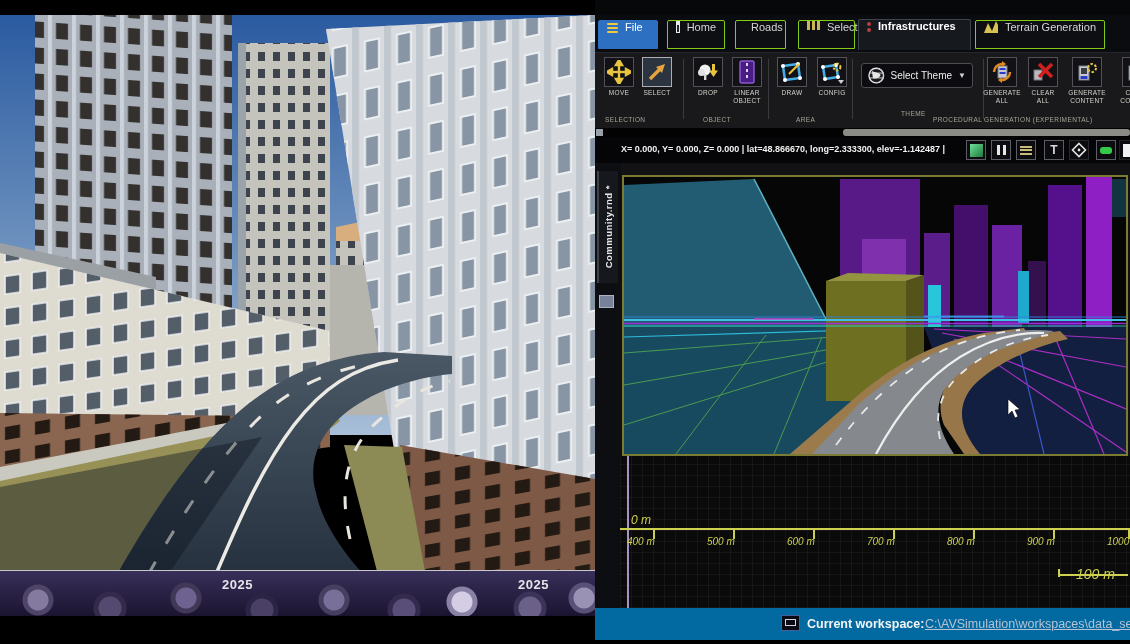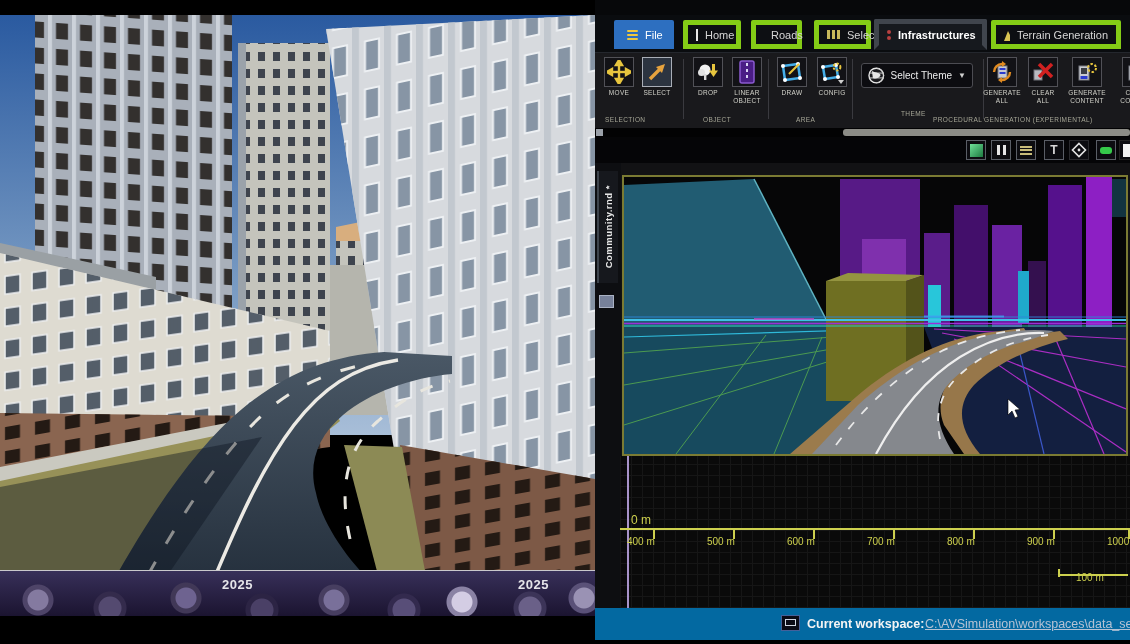--- a/index.html
+++ b/index.html
@@ -26,21 +26,21 @@
       radial-gradient(circle at 462px 32px, #d4cde4 0 10px, #8a82a4 11px 15px, rgba(0,0,0,0) 16px),
       radial-gradient(circle at 530px 38px, #6a6088 0 11px, #3c3458 12px 16px, rgba(0,0,0,0) 17px),
       radial-gradient(circle at 584px 28px, #9a92b4 0 10px, #5a5178 11px 15px, rgba(0,0,0,0) 16px),
       linear-gradient(180deg,#38305a 0%, #1b1430 100%);
   }
   .watermark { position:absolute; top:7px; color:rgba(255,255,255,.88); font-size:13px; font-weight:bold; letter-spacing:.5px; }
   
   #right-pane { position:absolute; left:595px; top:0; width:535px; height:644px; background:#07080a; overflow:hidden; }
   
   #tabbar { position:absolute; left:0; top:15px; width:535px; height:38px; background:#0a0c0f; border-bottom:1px solid #24272d; }
-  .tab { position:absolute; top:5px; height:29px; display:flex; align-items:center; gap:7px; padding:0 8px; font-size:11px; color:#d6d6d6; border:5px solid #84cc16; background:#0d0f13; border-radius:2px 2px 0 0; white-space:nowrap;margin-left:16px; }
+  .tab { position:absolute; top:5px; height:29px; display:flex; align-items:flex-start; gap:7px; padding:0 8px; font-size:11px; color:#d6d6d6; border:1px solid #84cc16; background:#0d0f13; border-radius:2px 2px 0 0; white-space:nowrap; }
   .tab-active { background:#16191e; border-color:#40454d; border-bottom-color:#16191e; color:#ffffff; font-weight:bold; height:31px; top:4px; }
   #tab-file { background:#2d6fc0; border-color:#2d6fc0; color:#fff; }
   .hamburger i { display:block; width:11px; height:2px; background:#f0c83c; margin:2px 0; border-radius:1px; }
   .home-ico { width:12px; height:12px; border:1.5px solid #e9e9e9; background:#20242a; position:relative; }
   .home-ico::after { content:""; position:absolute; left:0; top:0; width:100%; height:3px; background:#e9e9e9; }
   .lanes-ico { display:flex; gap:2px; }
   .lanes-ico i { width:3px; height:9px; background:#c8b85a; display:block; }
   .infra-ico i { display:block; width:4px; height:4px; border-radius:50%; background:#b84040; margin:2px 0; }
   
   #ribbon { position:absolute; left:0; top:53px; width:535px; height:75px; background:#19191c; }
@@ -71,29 +71,30 @@
   #left-rail { position:absolute; left:0; top:163px; width:26px; height:445px; background:#0d0e11; }
   #doc-tab { position:absolute; left:2px; top:8px; width:21px; height:112px; background:#16181d; border-left:2px solid #3e444c; display:flex; align-items:center; justify-content:center; }
   #doc-tab span { writing-mode:vertical-rl; transform:rotate(180deg); font-size:9.5px; font-weight:bold; color:#e6e6e6; white-space:nowrap; letter-spacing:.5px; }
   #rail-img-icon { position:absolute; left:4px; top:132px; width:15px; height:13px; background:#77819a; border:1px solid #aab2c4; }
   #viewport { position:absolute; left:27px; top:175px; width:506px; height:281px; border:2px solid #7b7b33; background:#060607; }
   
   #ruler { position:absolute; left:25px; top:456px; width:510px; height:152px; background:#0a0a0a; overflow:hidden;
     background-image:
       repeating-linear-gradient(0deg, #161616 0 1px, rgba(0,0,0,0) 1px 11px),
       repeating-linear-gradient(90deg, #161616 0 1px, rgba(0,0,0,0) 1px 11px);
+    font-style: italic;
   }
   #ruler .vline { position:absolute; left:7px; top:0; width:1.5px; height:152px; background:#b9a2de; opacity:.9; }
   #ruler .hline { position:absolute; left:0; top:72px; width:510px; height:1.5px; background:#cdd04e; }
   #origin-label { position:absolute; left:11px; top:57px; font-size:12px; color:#cdd04e; }
   .rtick { position:absolute; top:72px; width:1.5px; height:11px; background:#cdd04e; }
   .rtlabel { position:absolute; top:80px; font-size:10px; color:#cdd04e; white-space:nowrap; }
   #scalebar { position:absolute; left:438px; top:118px; width:70px; height:1.5px; background:#cdd04e; }
   #scalecap { position:absolute; left:438px; top:113px; width:1.5px; height:8px; background:#cdd04e; }
-  #scalelabel { position:absolute; left:456px; top:110px; font-size:10px; color:#cdd04e;margin-top:6px; }
+  #scalelabel { position:absolute; left:456px; top:110px; font-size:14px; color:#cdd04e; }
   
   #statusbar { position:absolute; left:0; top:608px; width:535px; height:32px; background:#0369a1; }
   #ws-icon { position:absolute; left:186px; top:7px; width:19px; height:16px; border:1px solid #44609a; background:#0b0b16; }
   #ws-icon i { position:absolute; left:3px; top:3px; width:11px; height:7px; border:1px solid #cfd6e2; }
   #ws-label { position:absolute; left:212px; top:9px; font-size:12.5px; font-weight:bold; color:#f4f4f4; white-space:nowrap; }
   #ws-path { position:absolute; left:330px; top:9px; font-size:12.5px; color:#b4c2d4; text-decoration:underline; white-space:nowrap; }
   #bottom-black { position:absolute; left:0; top:640px; width:535px; height:4px; background:#000; }
 </style>
 </head>
 <body>
@@ -378,20 +379,21 @@
       <div class="rgrp" style="left:306px;top:57px">Theme</div>
       <div class="rgrp" style="left:338px">Procedural Generation (Experimental)</div>
     </div>
 
     <div id="hscroll">
       <span class="btn"></span>
       <span class="thumb"></span>
     </div>
 
     <div id="coordbar">
+      <span id="coord-text">X=  0.000, Y=  0.000, Z=  0.000  |  lat=48.866670, long=2.333300, elev=-1.142487  |</span>
       <div class="vtool" style="left:371px">
           <span class="greensq"></span>
         </div>
       <div class="vtool" style="left:396px">
           <span class="split"><i></i><i></i></span>
         </div>
       <div class="vtool" style="left:421px">
           <span class="bars">
             <i></i>
             <i></i>

